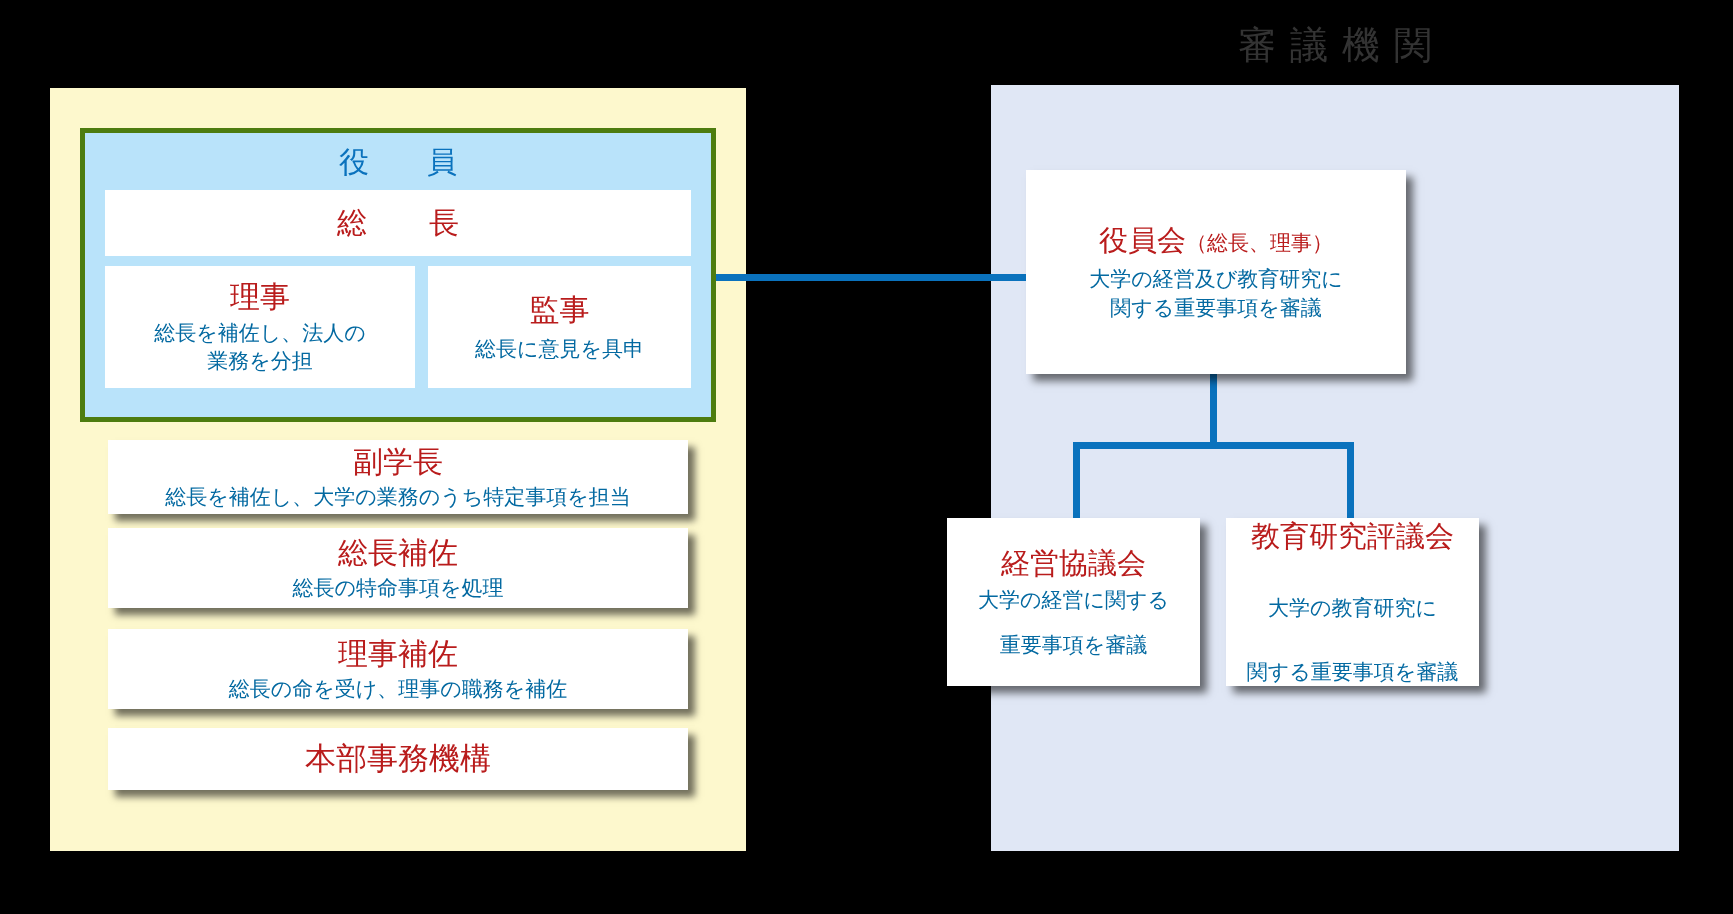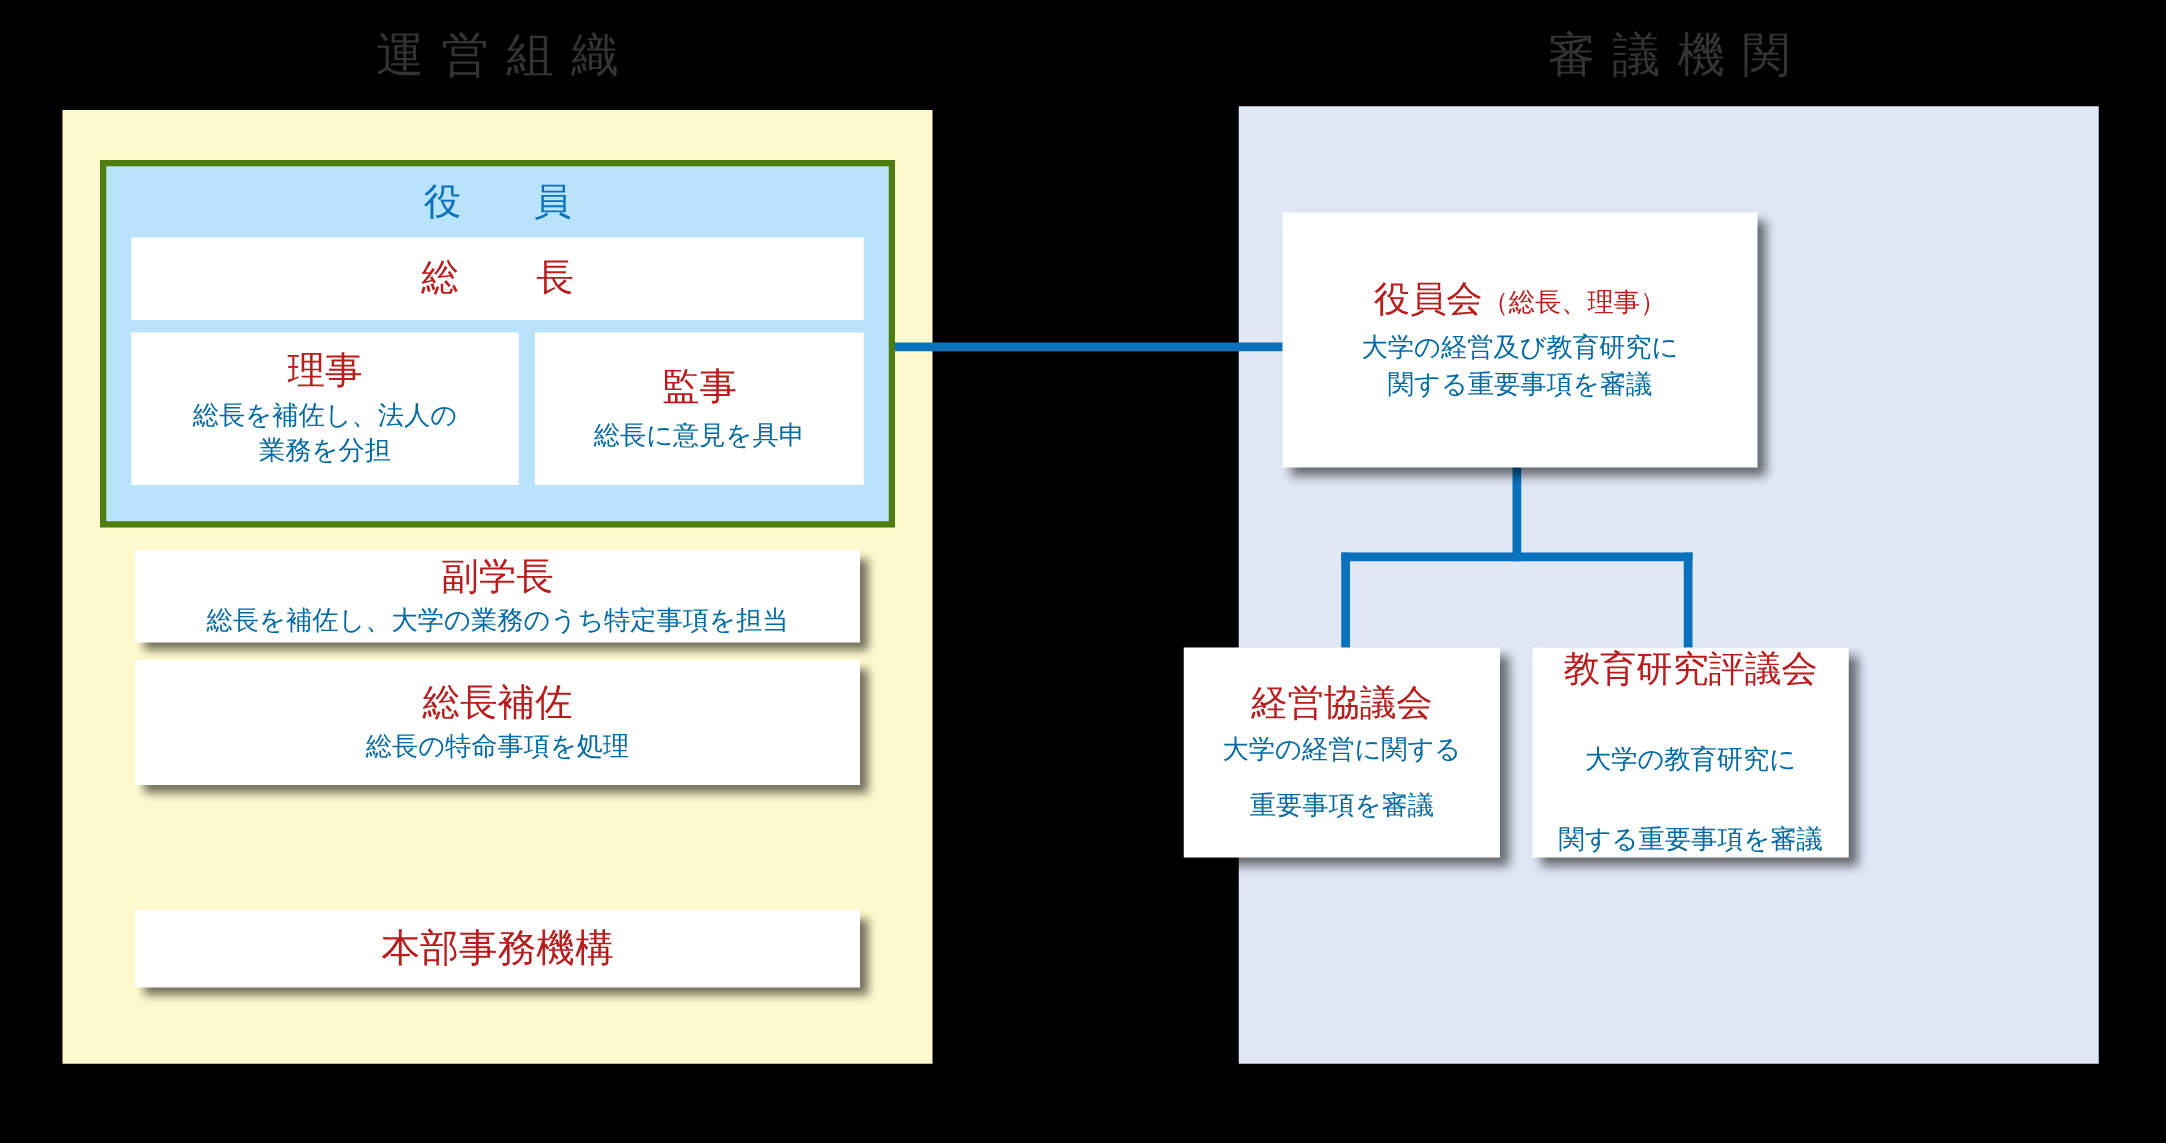--- a/index.html
+++ b/index.html
@@ -117,21 +117,21 @@
     box-sizing: border-box;
     background: #ffffff;
     box-shadow: 7px 7px 7px rgba(0, 0, 0, 0.55);
     display: flex;
     flex-direction: column;
     align-items: center;
     justify-content: center;
     text-align: center;
   }
   #card-vice-president { left: 58px; top: 352px; width: 580px; height: 74px; }
-  #card-president-aide { left: 58px; top: 440px; width: 580px; height: 100px; }
+  #card-president-aide { left: 58px; top: 440px; width: 580px; height: 80px; }
   #card-director-aide  { left: 58px; top: 541px; width: 580px; height: 80px; }
   #card-head-office    { left: 58px; top: 640px; width: 580px; height: 62px; }
 
   #card-head-office .box-title { font-size: 31px; }
 
   
   #card-board {
     position: absolute;
     left: 1026px; top: 170px;
     width: 380px; height: 204px;
@@ -187,21 +187,20 @@
   #conn-board-stem        { left: 1210px; top: 339px; width: 7px;  height: 110px; }
   #conn-board-bar         { left: 1073px; top: 442px; width: 281px; height: 7px; }
   #conn-left-drop         { left: 1073px; top: 442px; width: 7px;  height: 80px; }
   #conn-right-drop        { left: 1347px; top: 442px; width: 7px;  height: 80px; }
 </style>
 </head>
 <body>
 
 <div id="stage">
 
-  <div class="section-heading" id="heading-operating">運営組織</div>
 
   <div class="section-heading" id="heading-deliberative">審議機関</div>
 
   <div class="panel" id="panel-operating">
 
     <div id="officers-group">
 
       <div id="officers-title">役　員</div>
 
       <div class="plain-box" id="box-president">
@@ -223,20 +222,24 @@
     <div class="card" id="card-vice-president">
       <div class="box-title">副学長</div>
       <div class="box-desc">総長を補佐し、大学の業務のうち特定事項を担当</div>
     </div>
 
     <div class="card" id="card-president-aide">
       <div class="box-title">総長補佐</div>
       <div class="box-desc">総長の特命事項を処理</div>
     </div>
 
+    <div class="card" id="card-director-aide">
+      <div class="box-title">理事補佐</div>
+      <div class="box-desc">総長の命を受け、理事の職務を補佐</div>
+    </div>
 
     <div class="card" id="card-head-office">
       <div class="box-title">本部事務機構</div>
     </div>
   </div>
 
   <div class="panel" id="panel-deliberative"></div>
 
   <div class="connector" id="conn-officers-to-board"></div>
   <div class="connector" id="conn-board-stem"></div>

